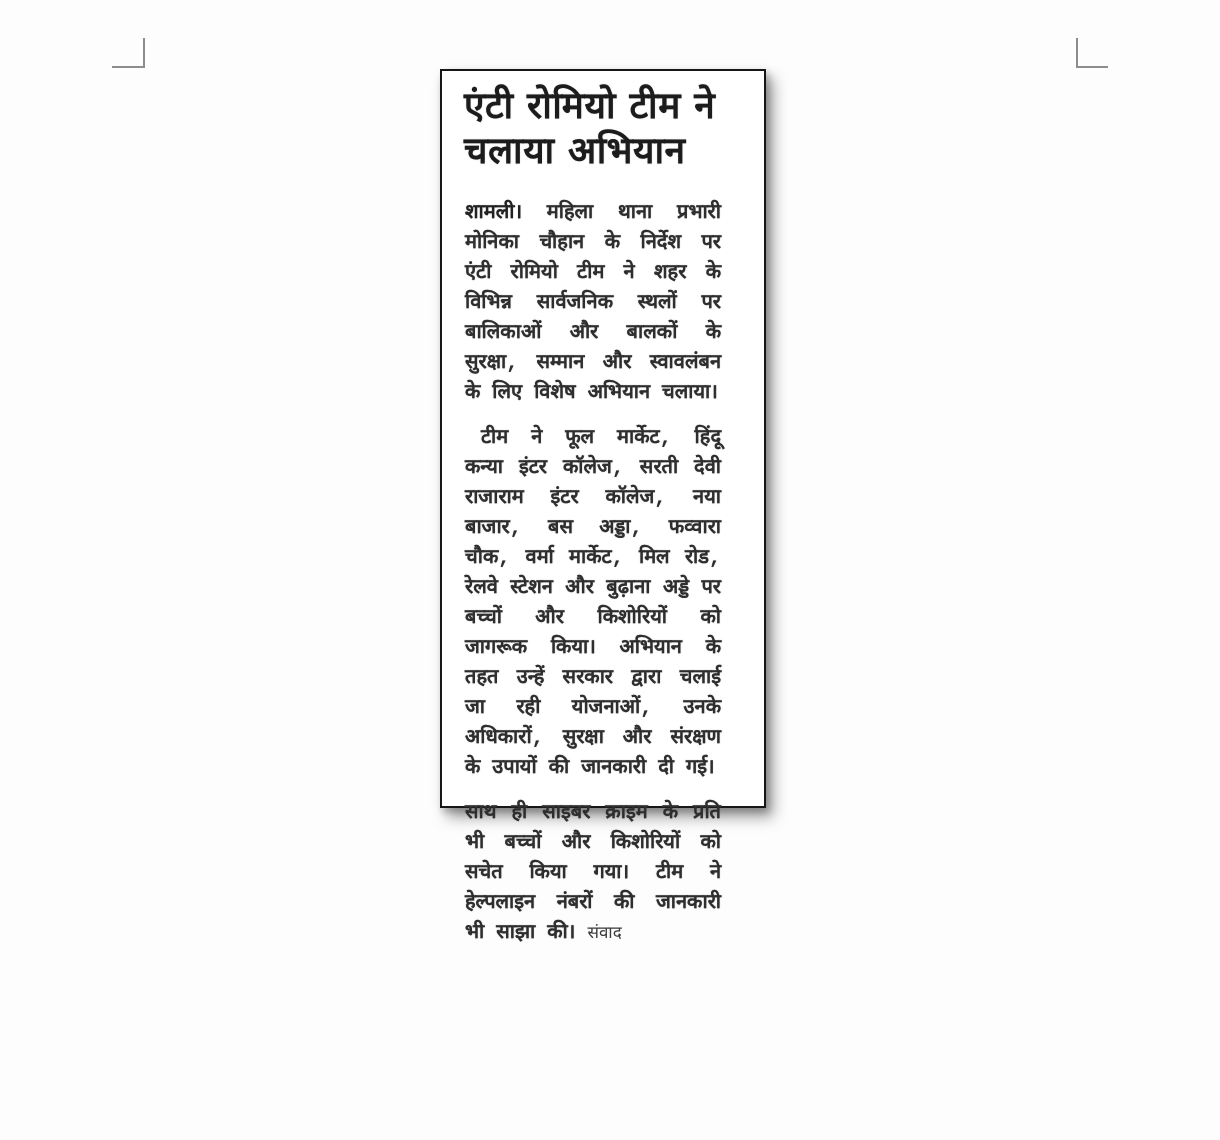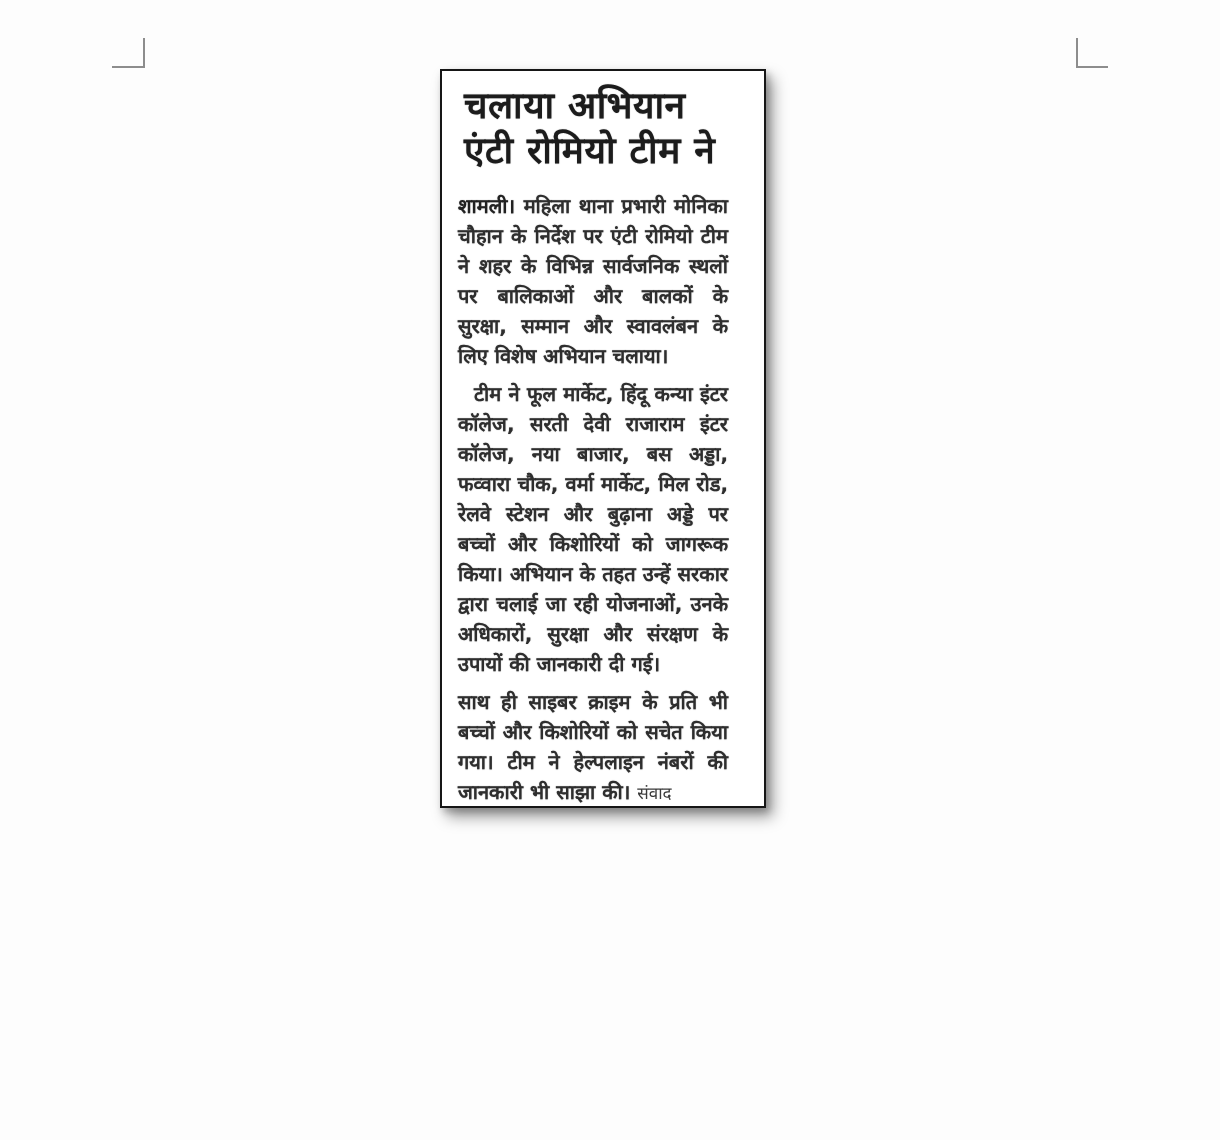--- a/index.html
+++ b/index.html
@@ -48,21 +48,21 @@
   }
   .body-copy {
     padding: 6px 28px 0 8px;
     font-size: 20px;
     line-height: 30px;
     font-weight: 700;
     text-align: justify;
     color: #2e2e2e;
     text-shadow: 0 0 1px rgba(45,45,45,0.5);
   }
-  .body-copy p { margin: 8px; }
+  .body-copy p { margin: 15px; font-family: Liberation Mono, monospace; }
   .body-copy p.indented { text-indent: 16px; }
   .dateline { font-weight: 700; color: #222; }
   .byline {
     font-size: 17px;
     font-weight: 400;
     color: #3a3a3a;
     text-shadow: none;
   }
 </style>
 </head>
@@ -76,22 +76,22 @@
   </div>
 
   <div class="crop-mark crop-right">
     <div class="v"></div>
     <div class="h"></div>
   </div>
 
   <div class="clipping">
 
     <div class="headline">
+      <div>एंटी रोमियो टीम ने</div>
       <div>चलाया अभियान</div>
-      <div>एंटी रोमियो टीम ने</div>
     </div>
 
     <div class="body-copy">
       <p><span class="dateline">शामली।</span> <span>महिला थाना प्रभारी मोनिका चौहान के निर्देश पर एंटी रोमियो टीम ने शहर के विभिन्न सार्वजनिक स्थलों पर बालिकाओं और बालकों के सुरक्षा, सम्मान और स्वावलंबन के लिए विशेष अभियान चलाया।</span></p>
 
       <p class="indented"><span>टीम ने फूल मार्केट, हिंदू कन्या इंटर कॉलेज, सरती देवी राजाराम इंटर कॉलेज, नया बाजार, बस अड्डा, फव्वारा चौक, वर्मा मार्केट, मिल रोड, रेलवे स्टेशन और बुढ़ाना अड्डे पर बच्चों और किशोरियों को जागरूक किया। अभियान के तहत उन्हें सरकार द्वारा चलाई जा रही योजनाओं, उनके अधिकारों, सुरक्षा और संरक्षण के उपायों की जानकारी दी गई।</span></p>
 
       <p><span>साथ ही साइबर क्राइम के प्रति भी बच्चों और किशोरियों को सचेत किया गया। टीम ने हेल्पलाइन नंबरों की जानकारी भी साझा की।</span> <span class="byline">संवाद</span></p>
     </div>
 

